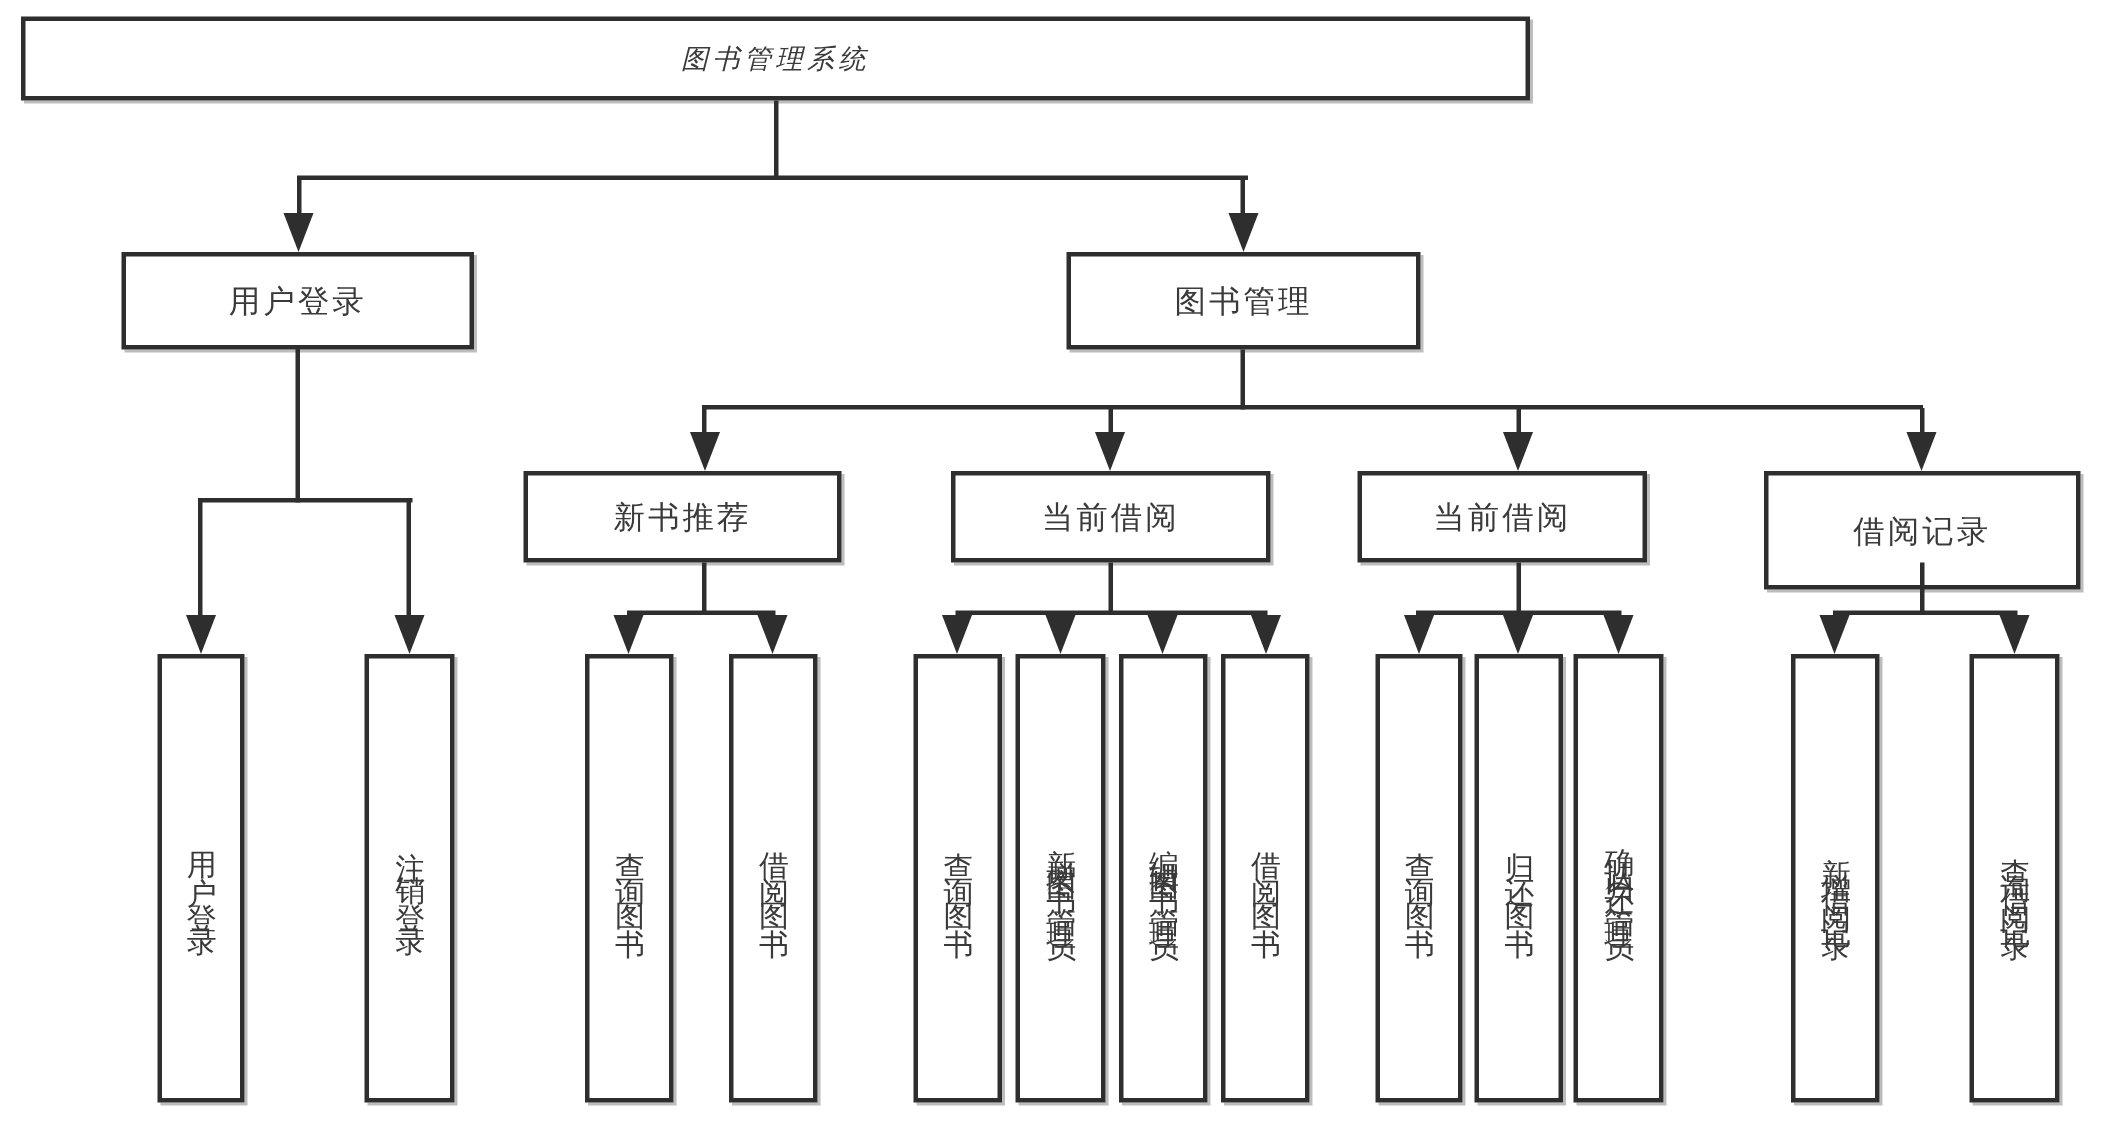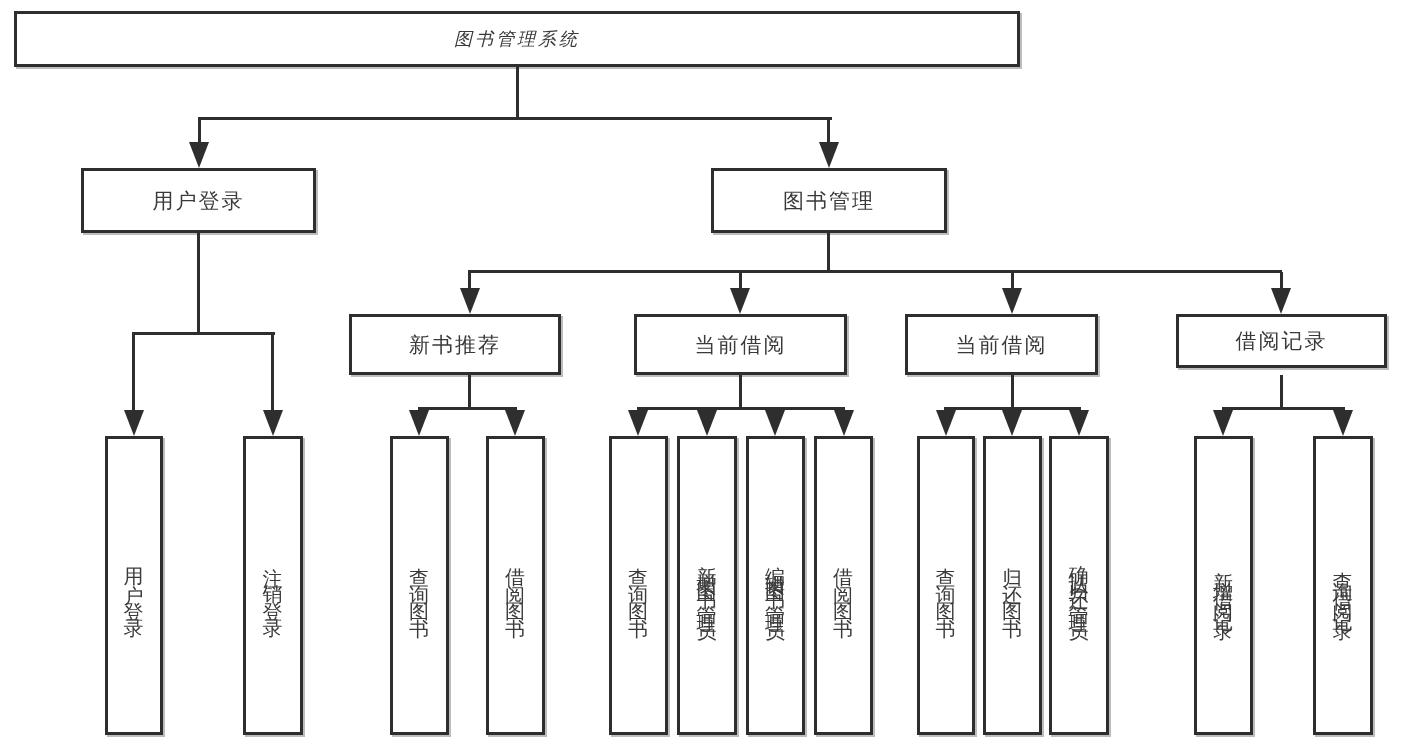--- a/index.html
+++ b/index.html
@@ -54,21 +54,21 @@
   <div class="vline" style="left:739px;top:272px;height:18px;"></div>
   <div class="tri" style="left:730px;top:288px;"></div>
   <div class="vline" style="left:1011px;top:272px;height:18px;"></div>
   <div class="tri" style="left:1002px;top:288px;"></div>
   <div class="vline" style="left:1280px;top:272px;height:18px;"></div>
   <div class="tri" style="left:1271px;top:288px;"></div>
 
   <div class="box hbox" style="left:349px;top:314px;width:212px;height:61px;">新书推荐</div>
   <div class="box hbox" style="left:634px;top:314px;width:213px;height:61px;">当前借阅</div>
   <div class="box hbox" style="left:905px;top:314px;width:193px;height:61px;">当前借阅</div>
-  <div class="box hbox" style="left:1176px;top:314px;width:211px;height:54px;text-align:right;">借阅记录</div>
+  <div class="box hbox" style="left:1176px;top:314px;width:211px;height:79px;text-align:right;">借阅记录</div>
 
   <div class="vline" style="left:468px;top:375px;height:34px;"></div>
   <div class="hline" style="left:418px;top:407px;width:99px;"></div>
   <div class="tri" style="left:409px;top:410px;"></div>
   <div class="tri" style="left:505px;top:410px;"></div>
 
   <div class="vline" style="left:739px;top:375px;height:34px;"></div>
   <div class="hline" style="left:637px;top:407px;width:208px;"></div>
   <div class="tri" style="left:628px;top:410px;"></div>
   <div class="tri" style="left:697px;top:410px;"></div>

